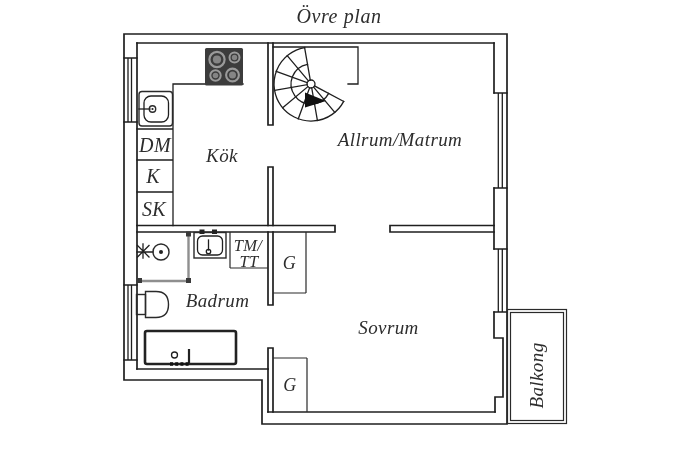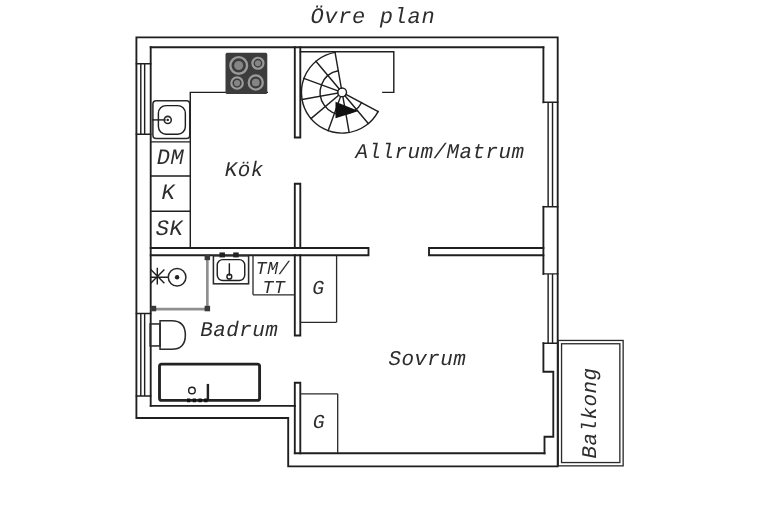--- a/index.html
+++ b/index.html
@@ -1,17 +1,17 @@
 <!DOCTYPE html>
 <html><head>
 <meta charset="utf-8">
 <style>
   html,body{margin:0;padding:0;background:#fff;}
   #canvas{position:relative;width:690px;height:460px;background:#fff;overflow:hidden;
-          font-family:Liberation Mono, monospace;}
+          font-family:Liberation Serif, serif;}
   svg{position:absolute;left:0;top:0;}
   .wall{stroke:#1f1f1f;stroke-width:1.7;fill:none;stroke-linecap:square;}
   .thin{stroke:#1f1f1f;stroke-width:1.3;fill:none;stroke-linecap:square;}
   .box{stroke:#2a2a2a;stroke-width:1.2;fill:none;}
   .fix{stroke:#2a2a2a;stroke-width:1.4;fill:none;}
   .tub{stroke:#222;stroke-width:2.6;fill:#fff;}
   .lbl{fill:#2d2d2d;font-style:italic;font-weight:400;letter-spacing:.4px;
        text-anchor:middle;dominant-baseline:central;}
   .s19{font-size:19px;} .s20{font-size:20px;} .s17{font-size:16.5px;} .s18{font-size:18px;}
   .title{font-size:20px;letter-spacing:.6px;}

